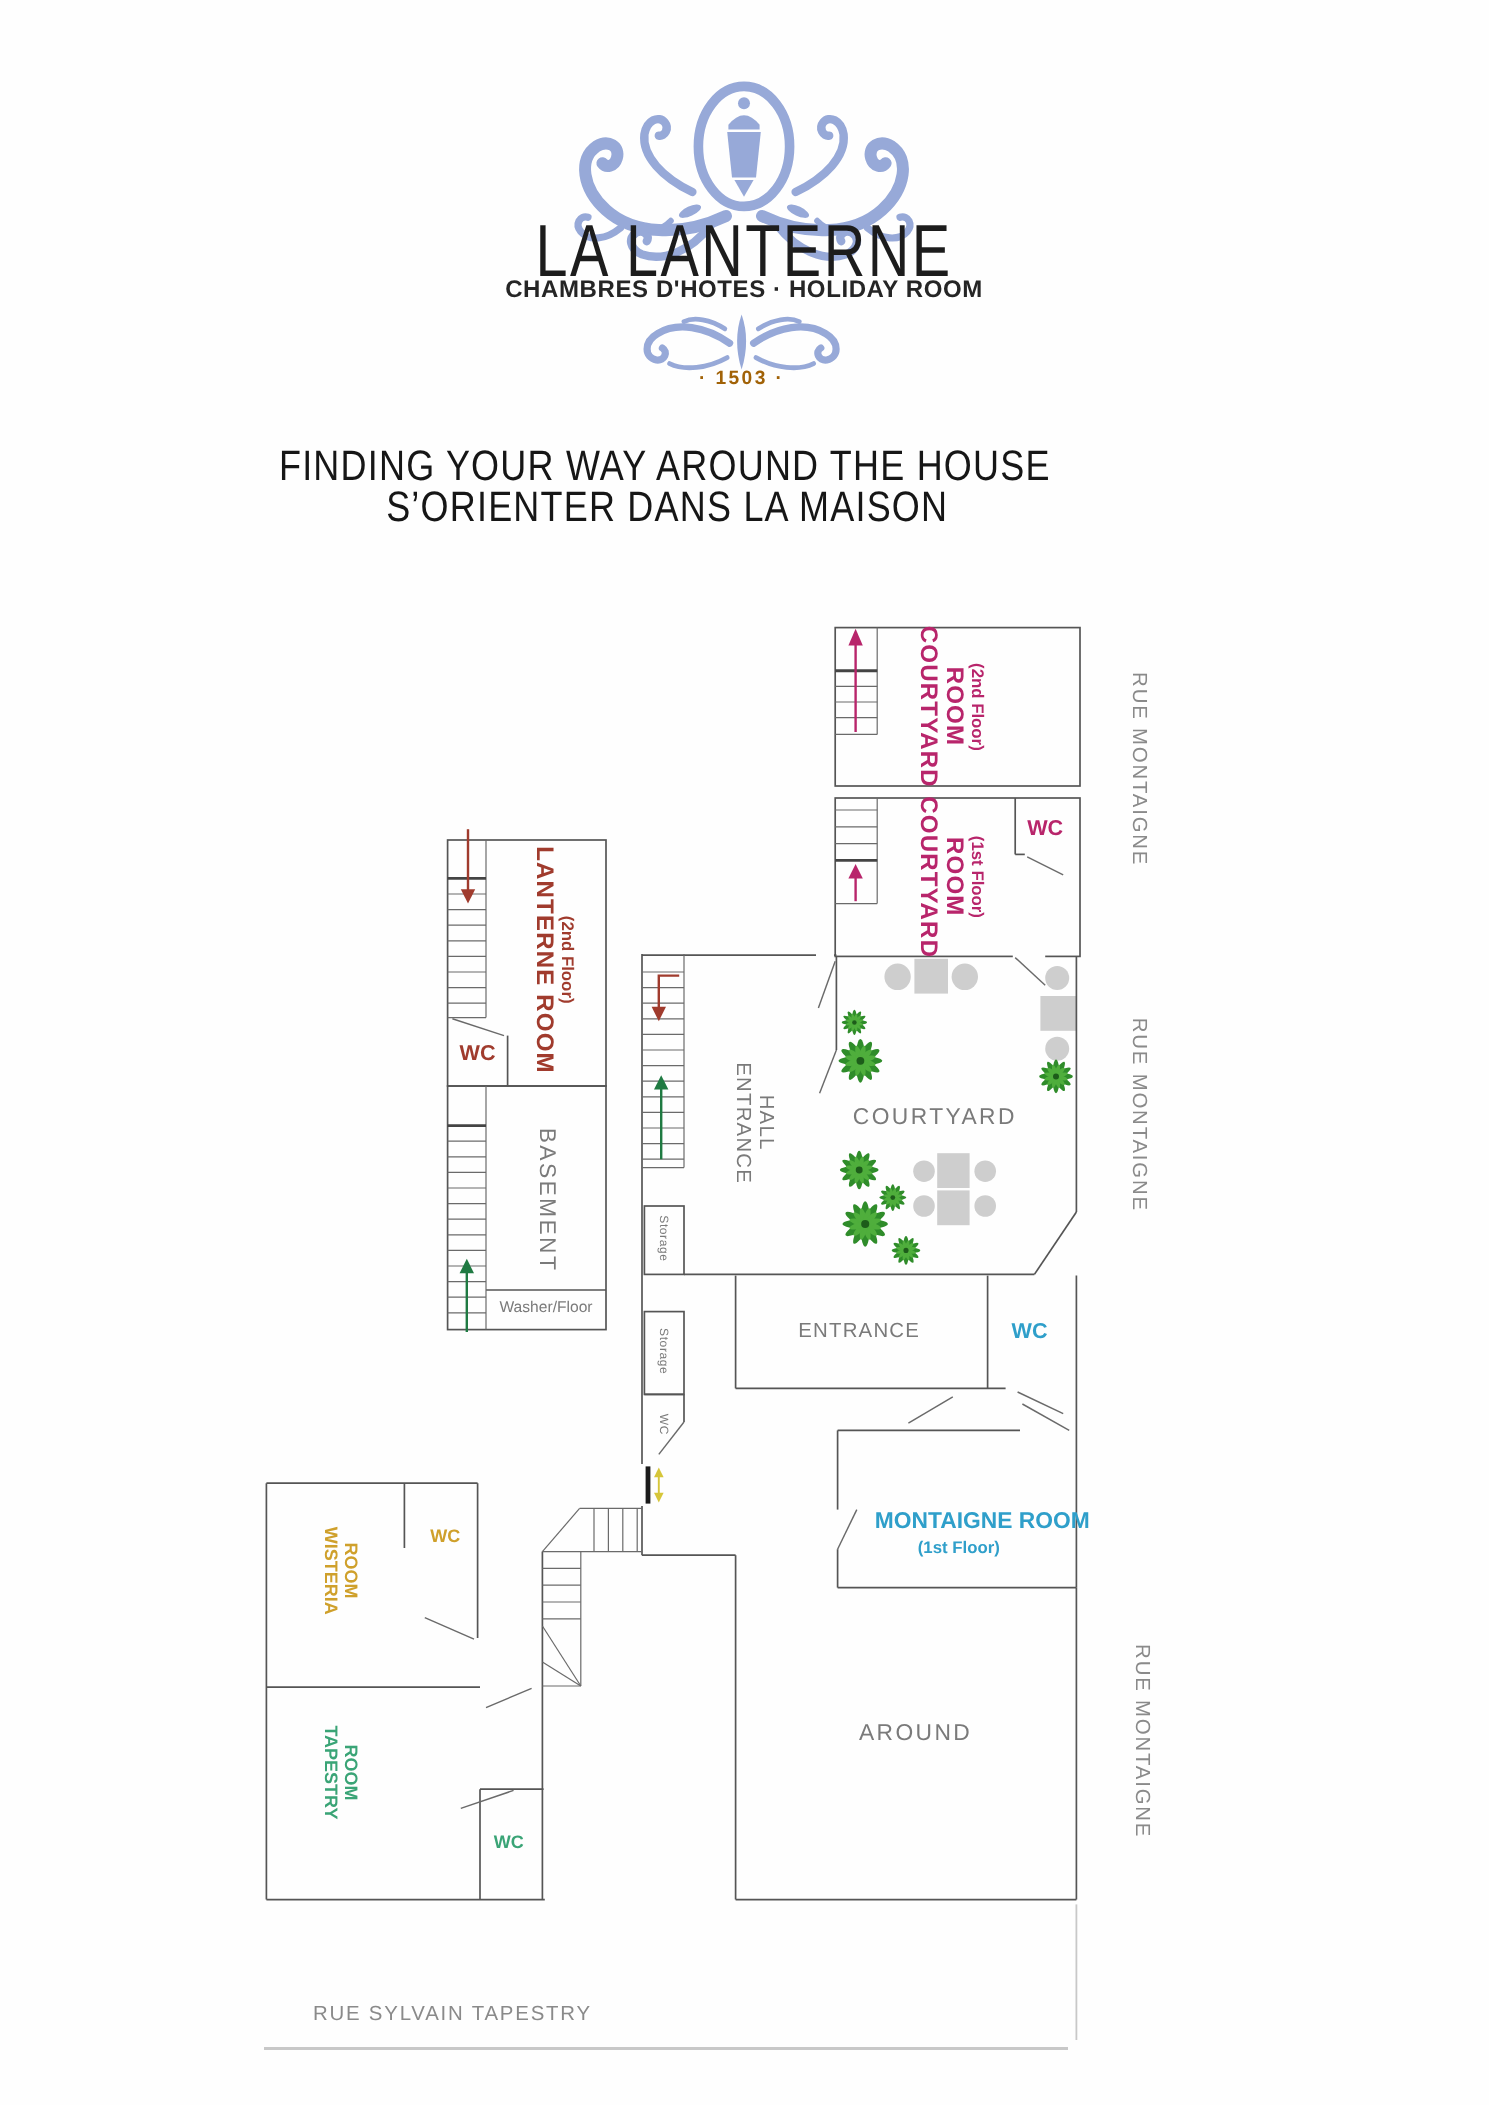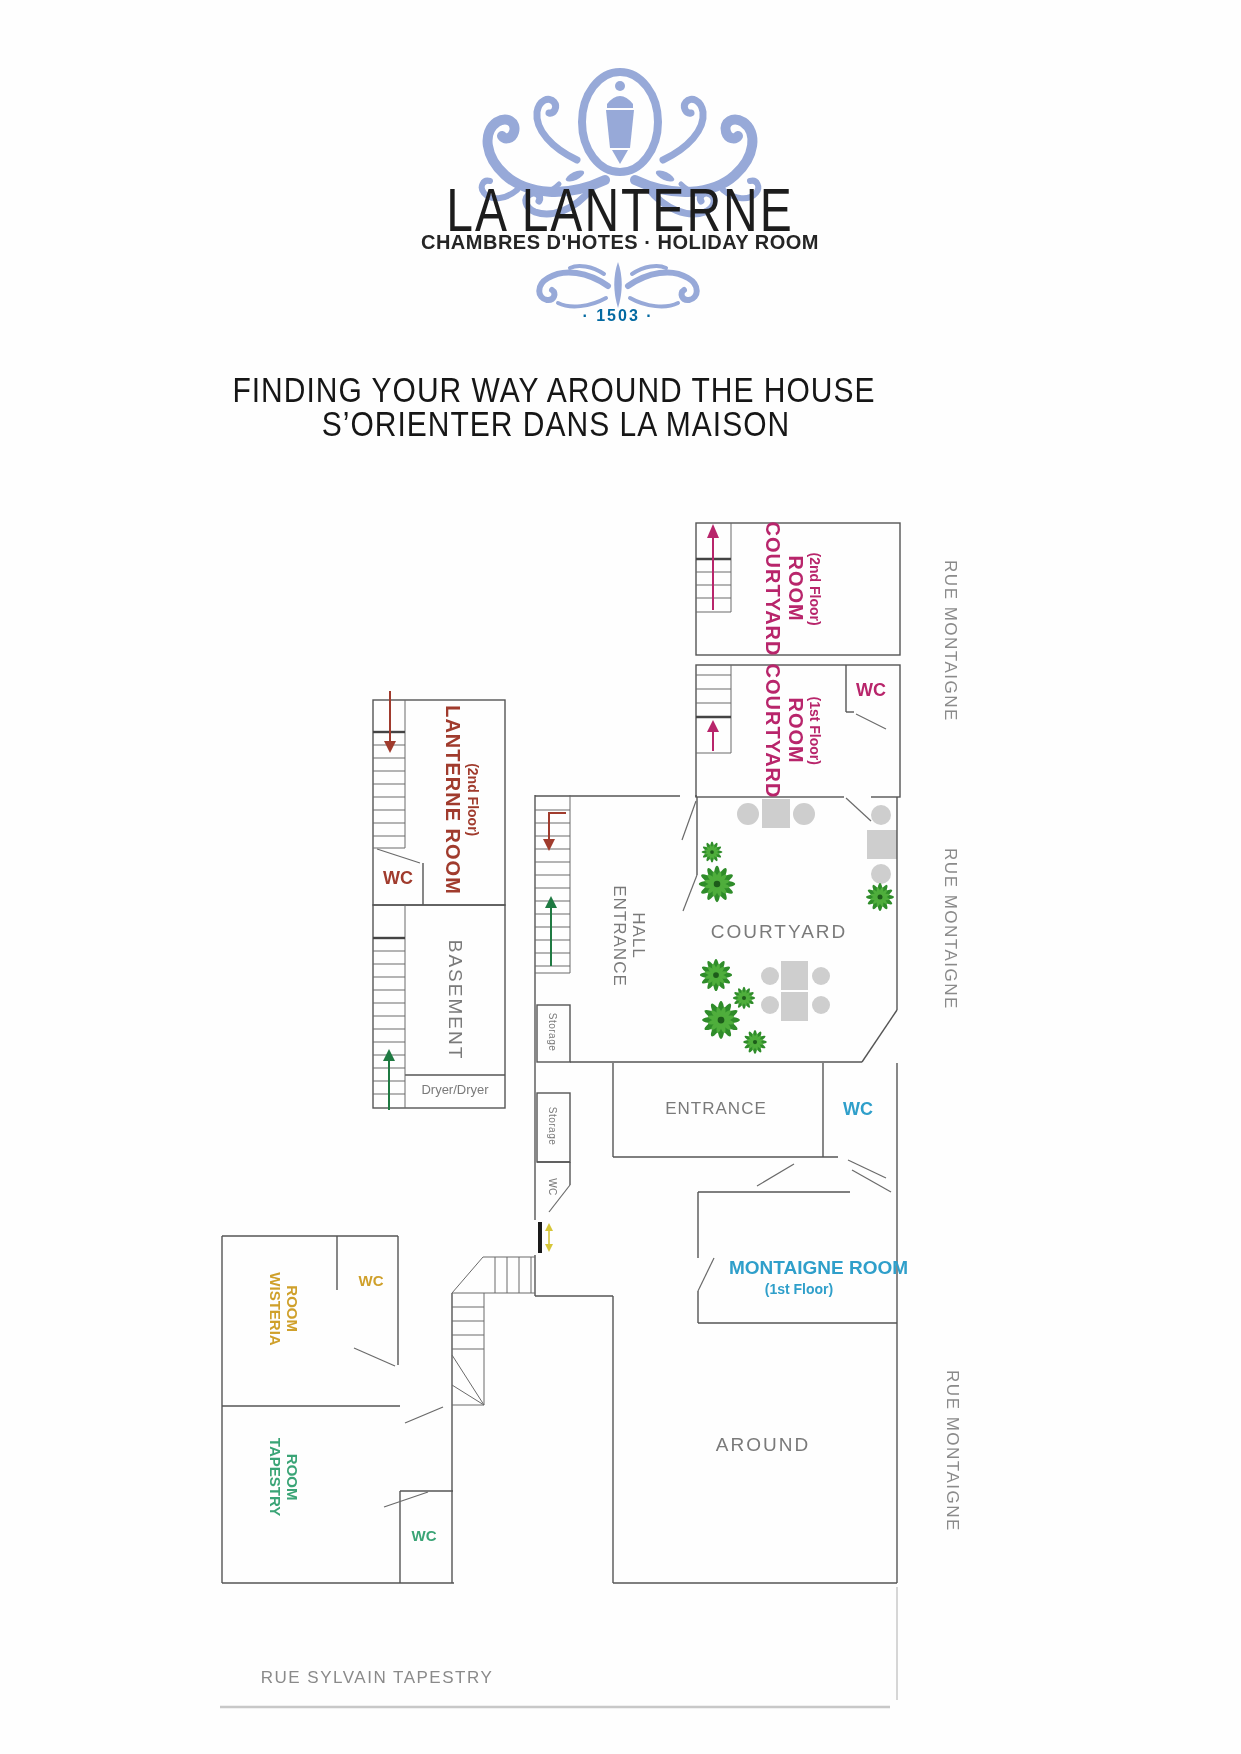--- a/index.html
+++ b/index.html
@@ -13,21 +13,21 @@
     white-space:nowrap; text-align:center; line-height:1.15;
   }
   .vlabel {
     position:absolute; transform:translate(-50%,-50%);
     writing-mode:vertical-lr; text-orientation:mixed;
     white-space:nowrap; text-align:center; line-height:1.12;
   }
   .vlabel > div { text-align:center; }
   .brand   { font-size:48px; color:#1c1c1c; letter-spacing:2px; transform:translate(-50%,-50%) scaleY(1.28); }
   .tagline { font-size:20px; font-weight:bold; color:#252525; letter-spacing:0.5px; }
-  .estab   { font-size:16px; font-weight:bold; color:#0369a1; letter-spacing:2px; }
+  .estab   { font-size:16px; font-weight:bold; color:#a16207; letter-spacing:2px; }
   .title   { font-size:30px; color:#161616; letter-spacing:1px; transform:translate(-50%,-50%) scaleY(1.18); }
   .pink    { color:#b8256b; }
   .dred    { color:#a03b2d; }
   .cyan    { color:#2f9fca; }
   .gold    { color:#cfa02b; }
   .grn     { color:#3aa476; }
   .gray    { color:#7a7a7a; }
   .roomname { font-size:20px; font-weight:bold; letter-spacing:1px; }
   .floorsub { font-size:14px; font-weight:bold; }
   .wc-lg   { font-size:18px; font-weight:bold; }
@@ -345,21 +345,21 @@
 
   <div class="vlabel dred" style="left:461px; top:800px;">
     <div class="roomname">LANTERNE ROOM</div>
     <div class="floorsub">(2nd Floor)</div>
   </div>
 
   <div class="hlabel dred wc-lg" style="left:398px; top:878px;">WC</div>
 
   <div class="vlabel gray glabel-lg" style="left:455px; top:1000px;">BASEMENT</div>
 
-  <div class="hlabel gray glabel-ws" style="left:455px; top:1090px;">Dryer/Dryer</div>
+  <div class="hlabel gray glabel-ws" style="left:455px; top:1090px;">Washer/Floor</div>
 
   <div class="vlabel gray glabel-md" style="left:629px; top:936px;">
     <div>ENTRANCE</div>
     <div>HALL</div>
   </div>
 
   <div class="vlabel gray glabel-sm" style="left:552px; top:1032px;">Storage</div>
   <div class="vlabel gray glabel-sm" style="left:552px; top:1126px;">Storage</div>
   <div class="vlabel gray glabel-sm" style="left:552px; top:1187px;">WC</div>
 

